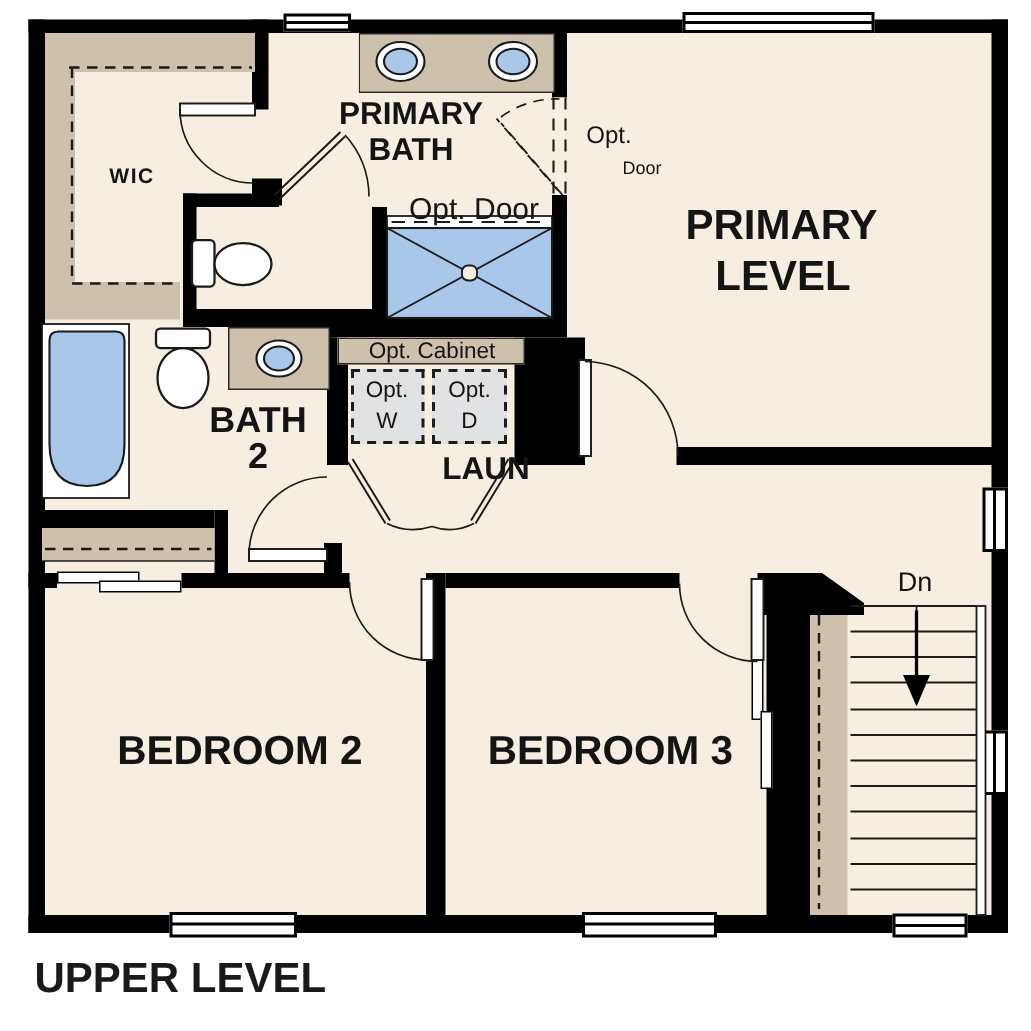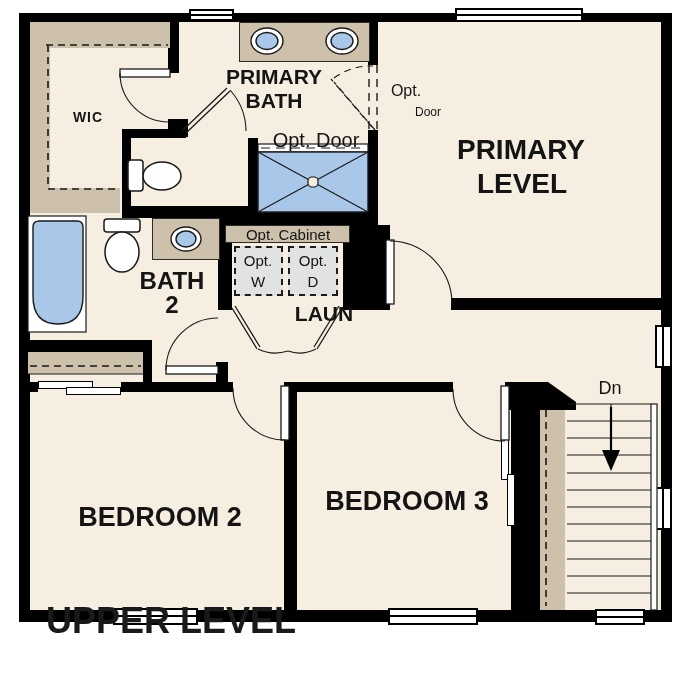--- a/index.html
+++ b/index.html
@@ -195,27 +195,27 @@
   <div class="lbl b" style="left:274px;top:100px;font-size:21px;">BATH</div>
 
   <div class="lbl b" style="left:521px;top:150px;font-size:28px;">PRIMARY</div>
   <div class="lbl b" style="left:522px;top:184px;font-size:28px;">LEVEL</div>
 
   <div class="lbl b" style="left:172px;top:281px;font-size:24px;">BATH</div>
   <div class="lbl b" style="left:172px;top:305px;font-size:24px;">2</div>
 
   <div class="lbl b" style="left:288px;top:313px;font-size:21px;margin-left:36px;">LAUN</div>
 
-  <div class="lbl b" style="left:160px;top:501px;font-size:27px;margin-top:16px;">BEDROOM 2</div>
+  <div class="lbl b" style="left:160px;top:501px;font-size:27px;">BEDROOM 2</div>
   <div class="lbl b" style="left:407px;top:501px;font-size:27px;">BEDROOM 3</div>
 
   <div class="lbl" style="left:316px;top:140px;font-size:20px;">Opt. Door</div>
   <div class="lbl" style="left:406px;top:91px;font-size:16px;">Opt.</div>
   <div class="lbl" style="left:428px;top:112px;font-size:12px;">Door</div>
   <div class="lbl" style="left:288px;top:234px;font-size:15px;">Opt. Cabinet</div>
   <div class="lbl" style="left:258px;top:260px;font-size:15px;">Opt.</div>
   <div class="lbl" style="left:258px;top:281px;font-size:15px;">W</div>
   <div class="lbl" style="left:313px;top:260px;font-size:15px;">Opt.</div>
   <div class="lbl" style="left:313px;top:281px;font-size:15px;">D</div>
   <div class="lbl" style="left:610px;top:388px;font-size:18px;">Dn</div>
 
-  <div class="title" style="left:23px;top:600px;font-size:36px;margin-left:23px;">UPPER LEVEL</div>
+  <div class="title" style="left:23px;top:636px;font-size:28px;">UPPER LEVEL</div>
 </div>
 
 </body></html>

